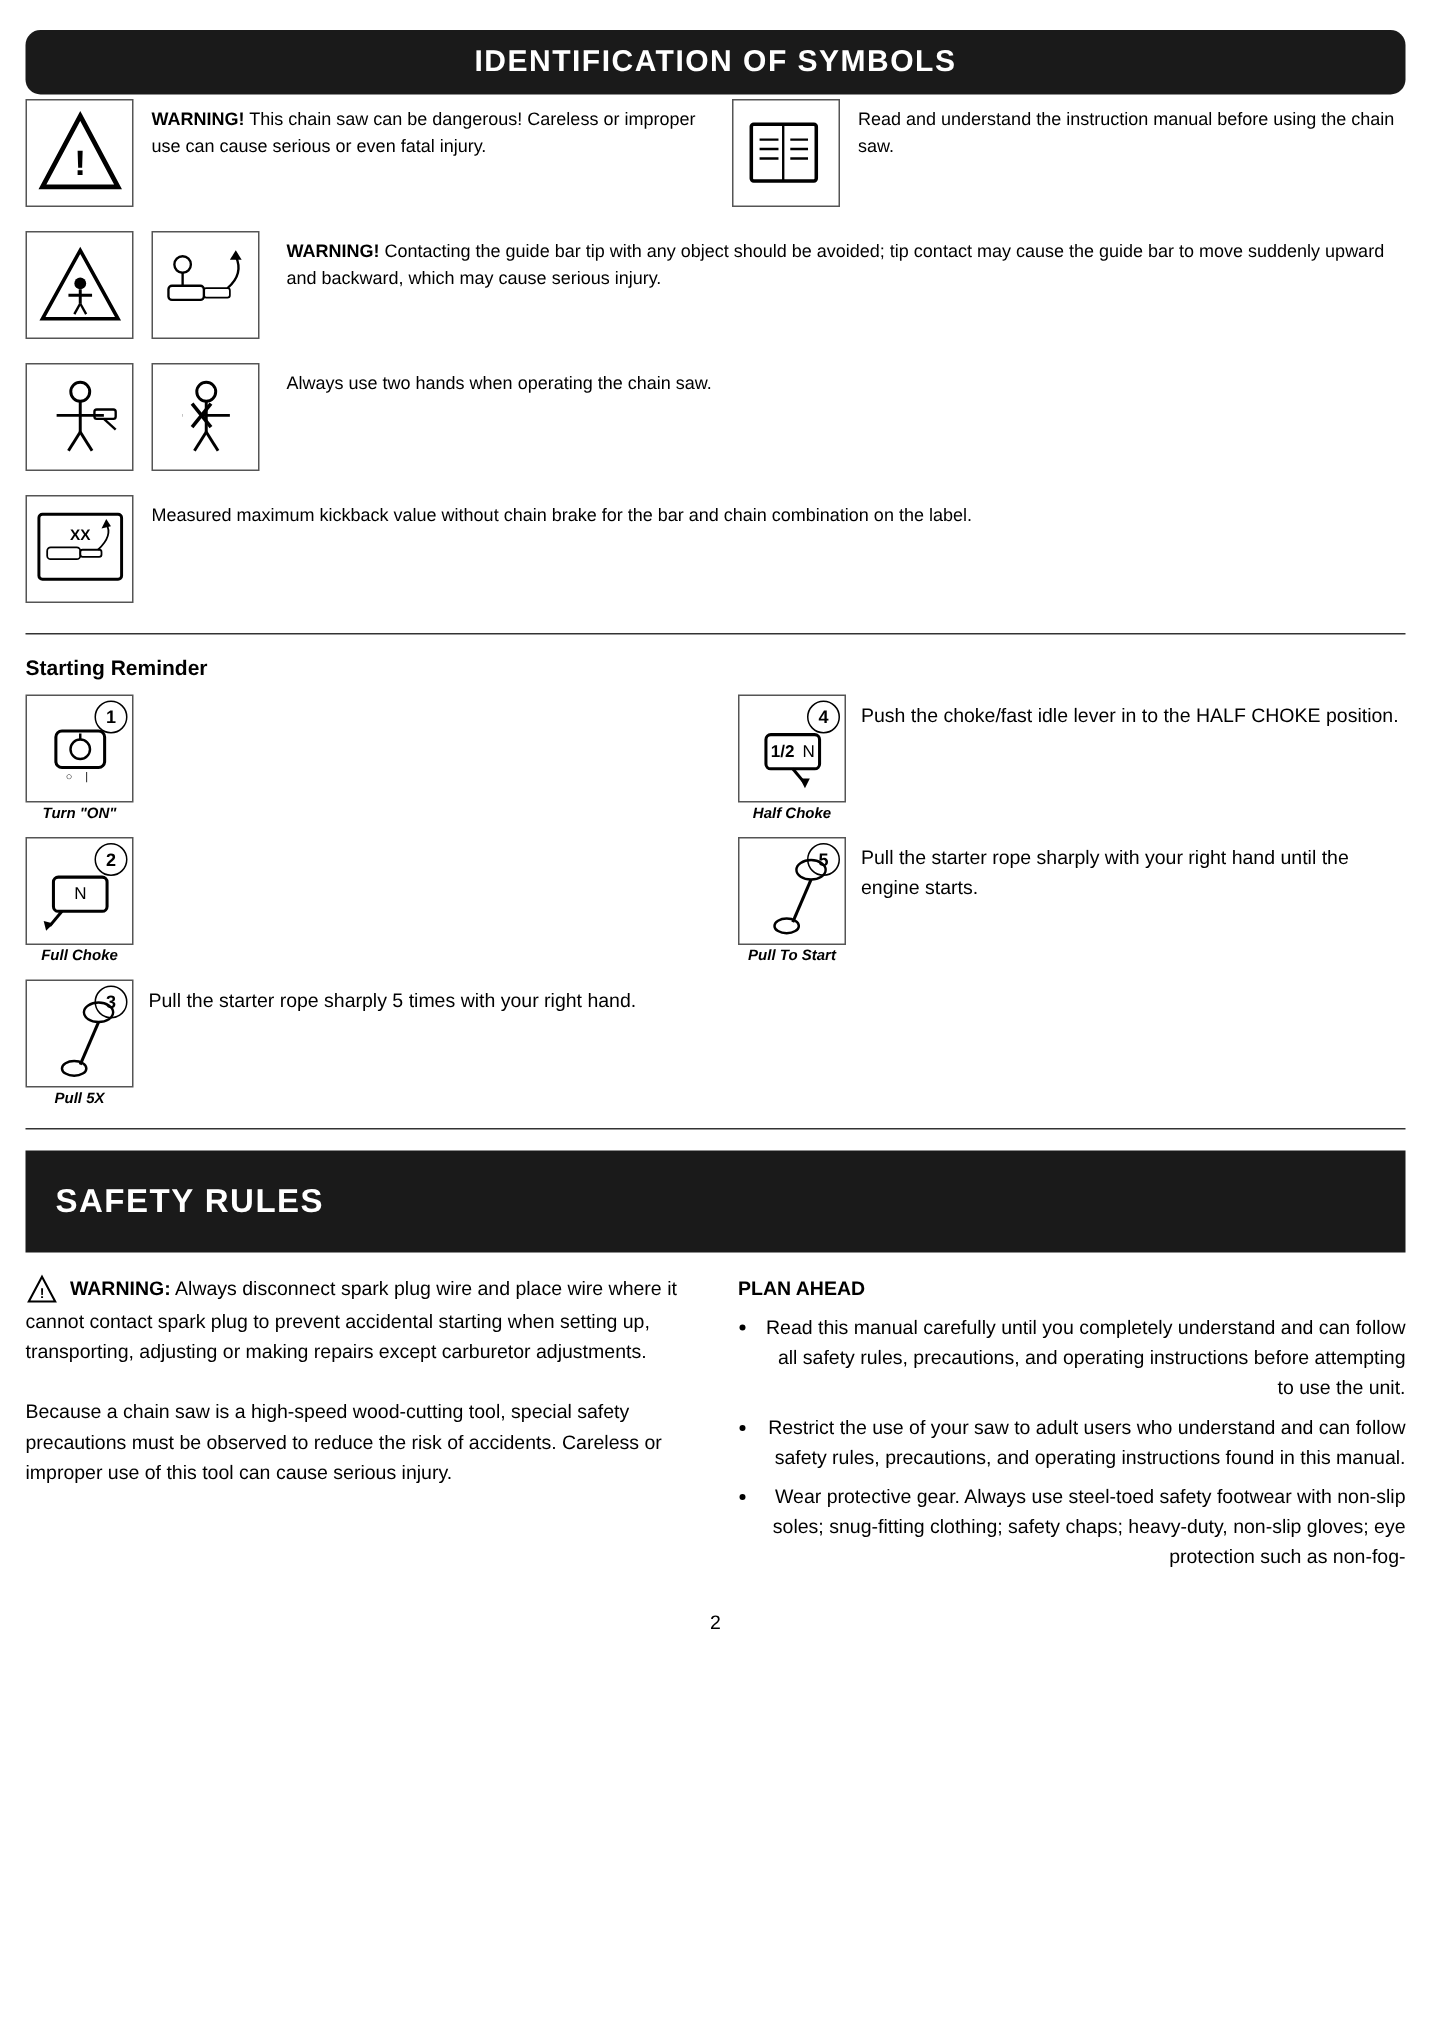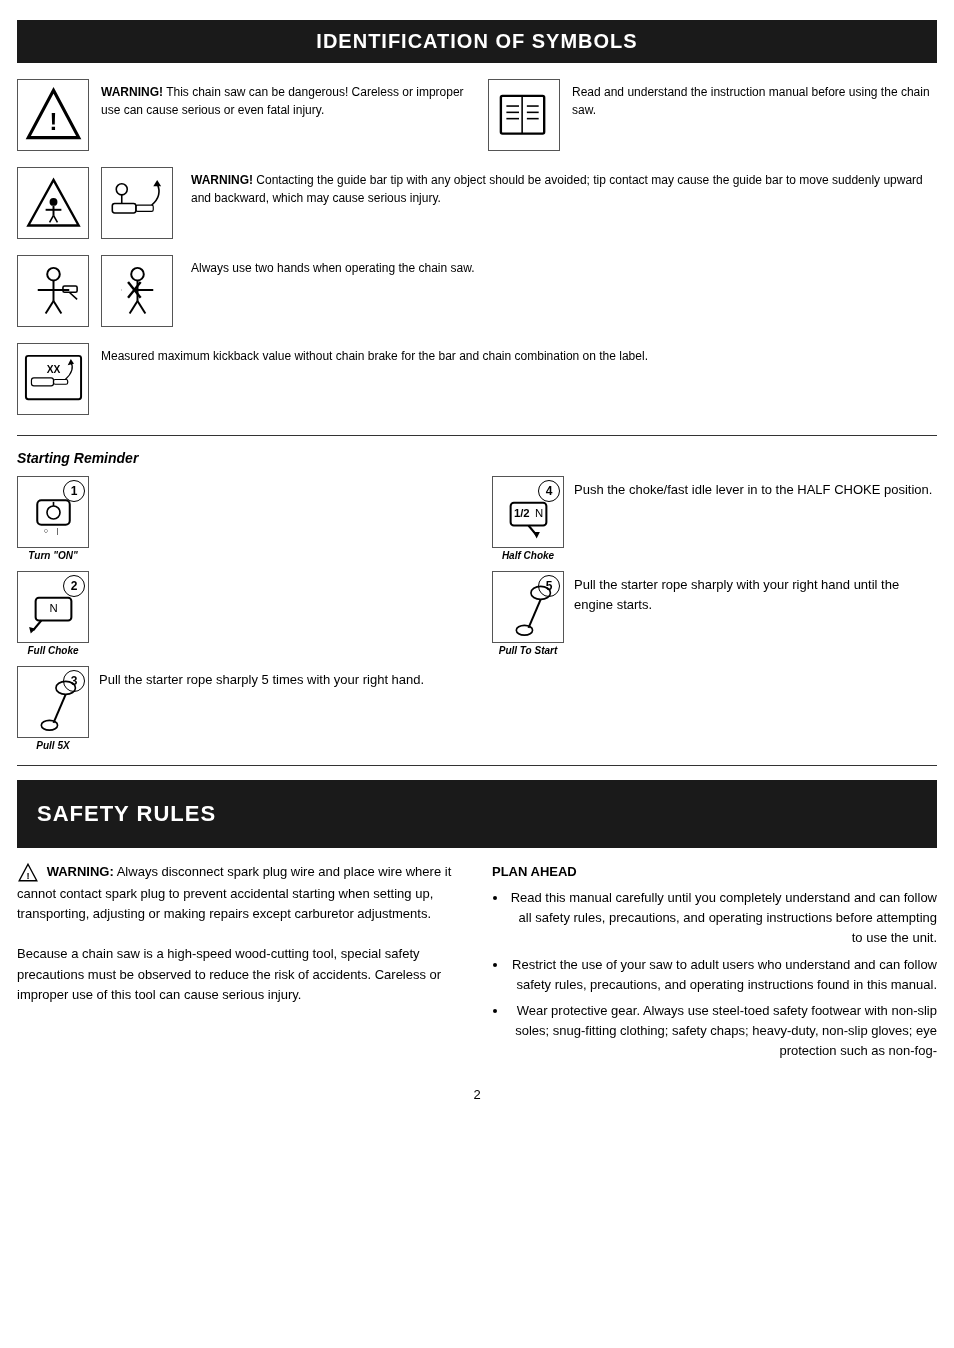--- a/index.html
+++ b/index.html
@@ -17,21 +17,22 @@
       padding: 20px 0;
     }
     .section-header {
       background: #1a1a1a;
       color: #fff;
       text-align: center;
       font-size: 20px;
       font-weight: bold;
       padding: 10px 20px;
       letter-spacing: 1px;
-      margin-bottom: 16px;
+      margin-bottom: 3px;
+      border-radius: 10px;
     }
     .symbols-grid {
       display: flex;
       flex-direction: column;
       gap: 10px;
       margin-bottom: 10px;
     }
     .symbol-row {
       display: flex;
       align-items: flex-start;
@@ -66,21 +67,20 @@
     }
     .divider {
       border: none;
       border-top: 1.5px solid #333;
       margin: 14px 0;
     }
     .starting-reminder-title {
       font-weight: bold;
       font-size: 14px;
       margin-bottom: 10px;
-      font-style: italic;
     }
     .starting-grid {
       display: grid;
       grid-template-columns: 1fr 1fr;
       gap: 10px 30px;
     }
     .starting-step {
       display: flex;
       align-items: flex-start;
       gap: 10px;

